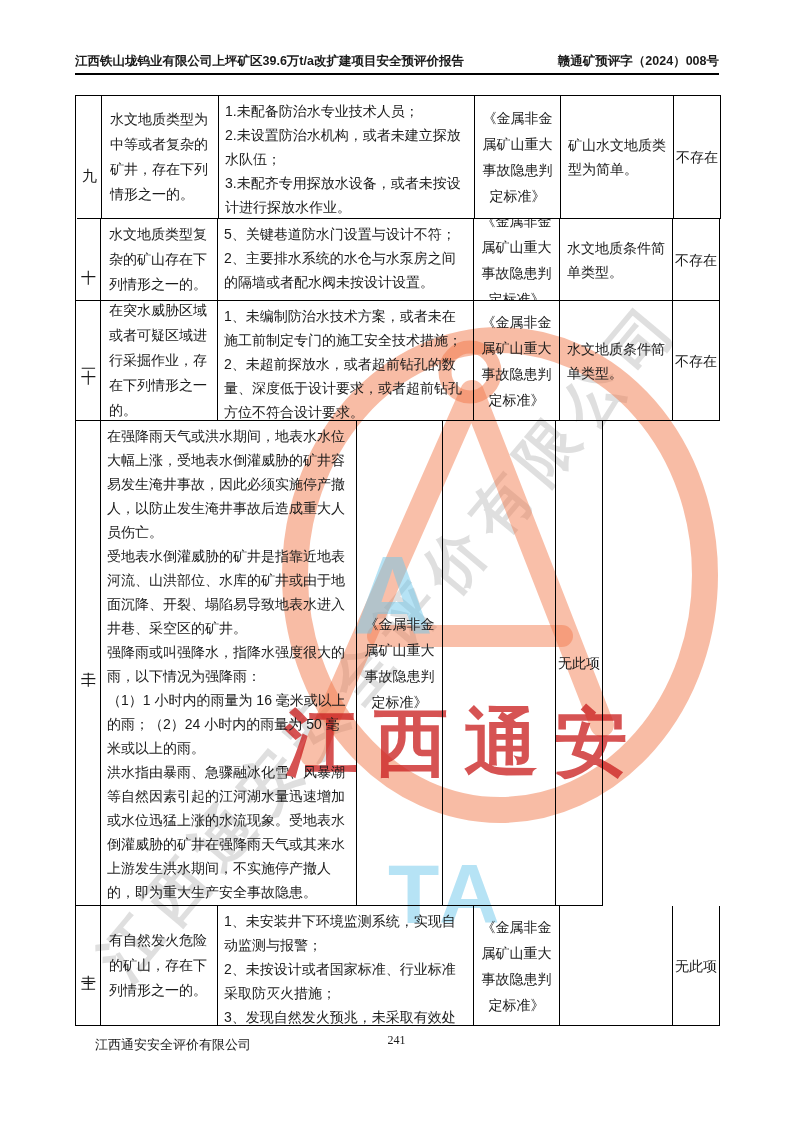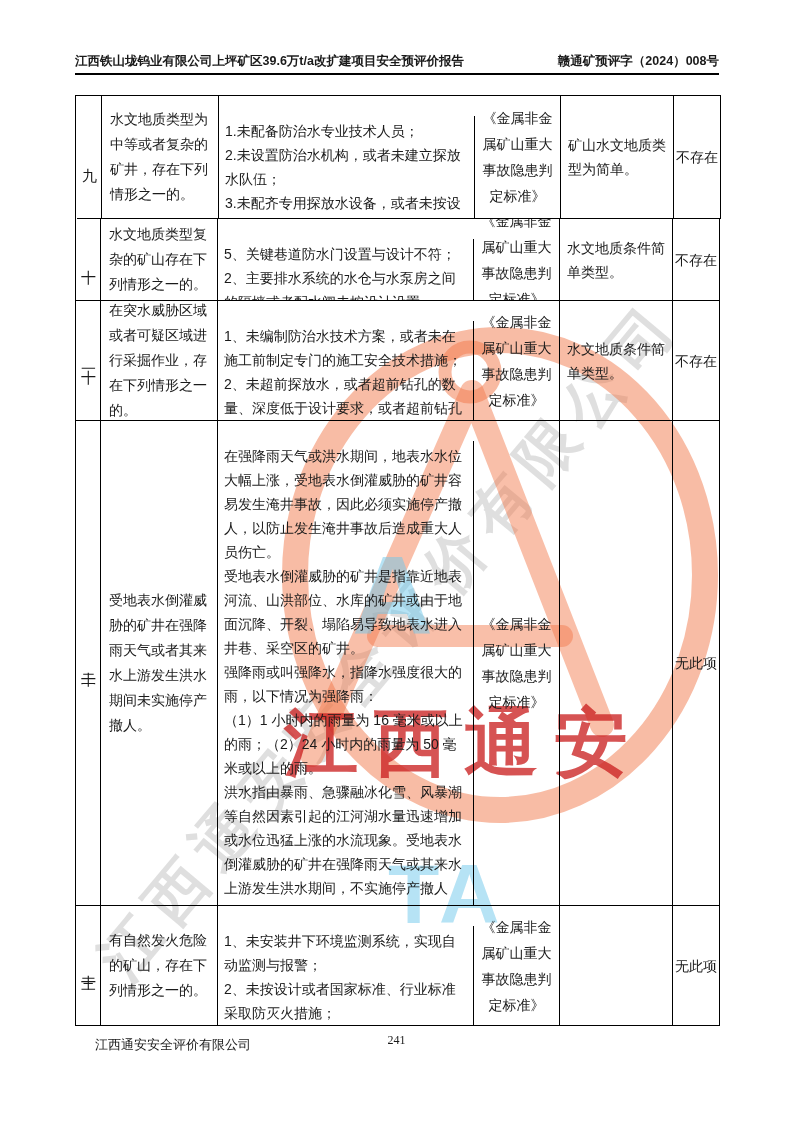--- a/index.html
+++ b/index.html
@@ -39,21 +39,21 @@
     background:transparent;
   }
   .t-row{display:flex;}
   .cell{
     box-sizing:border-box;border-right:1px solid #000;border-bottom:1px solid #000;
     font-size:14px;overflow:hidden;
   }
   .c-num{width:25px;display:flex;align-items:center;justify-content:center;}
   .c-num > div{writing-mode:vertical-rl;text-orientation:upright;letter-spacing:3px;font-size:15px;}
   .c-sit{width:117px;padding:3px 8px;display:flex;align-items:center;line-height:25px;word-break:break-all;}
-  .c-cri{width:256px;padding:3px 6px;line-height:24px;word-break:break-all;margin-top:20px;}
+  .c-cri{width:256px;padding:3px 6px;line-height:24px;word-break:break-all;}
   .c-cri .para{margin:0;}
   .c-basis{width:86px;padding:2px 3px;display:flex;align-items:center;justify-content:center;
     text-align:center;line-height:26px;word-break:break-all;}
   .c-assess{width:113px;padding:3px 7px;display:flex;align-items:center;line-height:24px;word-break:break-all;}
   .c-concl{width:47px;padding:2px 2px;display:flex;align-items:center;justify-content:center;
     text-align:center;line-height:24px;word-break:break-all;}
   .ftr-company{position:absolute;left:95px;top:1036px;font-size:13px;}
   .ftr-page{position:absolute;left:0;top:1033px;width:793px;text-align:center;font-size:12px;
     font-family:"Liberation Serif","DejaVu Serif",serif;}
 </style>
@@ -143,23 +143,20 @@
             <div>水文地质条件简单类型。</div>
           </div>
           <div class="cell c-concl">
             <div>不存在</div>
           </div>
         </div>
         <div class="t-row" style="height: 485px;">
           <div class="cell c-num">
             <div>十二</div>
           </div>
-          <div class="cell c-sit">
-            <div>受地表水倒灌威胁的矿井在强降雨天气或者其来水上游发生洪水期间未实施停产撤人。</div>
-          </div>
           <div class="cell c-cri">
             <div class="para">在强降雨天气或洪水期间，地表水水位大幅上涨，受地表水倒灌威胁的矿井容易发生淹井事故，因此必须实施停产撤人，以防止发生淹井事故后造成重大人员伤亡。</div>
             <div class="para">受地表水倒灌威胁的矿井是指靠近地表河流、山洪部位、水库的矿井或由于地面沉降、开裂、塌陷易导致地表水进入井巷、采空区的矿井。</div>
             <div class="para">强降雨或叫强降水，指降水强度很大的雨，以下情况为强降雨：</div>
             <div class="para">（1）1 小时内的雨量为 16 毫米或以上的雨；（2）24 小时内的雨量为 50 毫米或以上的雨。</div>
             <div class="para">洪水指由暴雨、急骤融冰化雪、风暴潮等自然因素引起的江河湖水量迅速增加或水位迅猛上涨的水流现象。受地表水倒灌威胁的矿井在强降雨天气或其来水上游发生洪水期间，不实施停产撤人的，即为重大生产安全事故隐患。</div>
           </div>
           <div class="cell c-basis">
             <div>《金属非金属矿山重大事故隐患判定标准》</div>
           </div>

